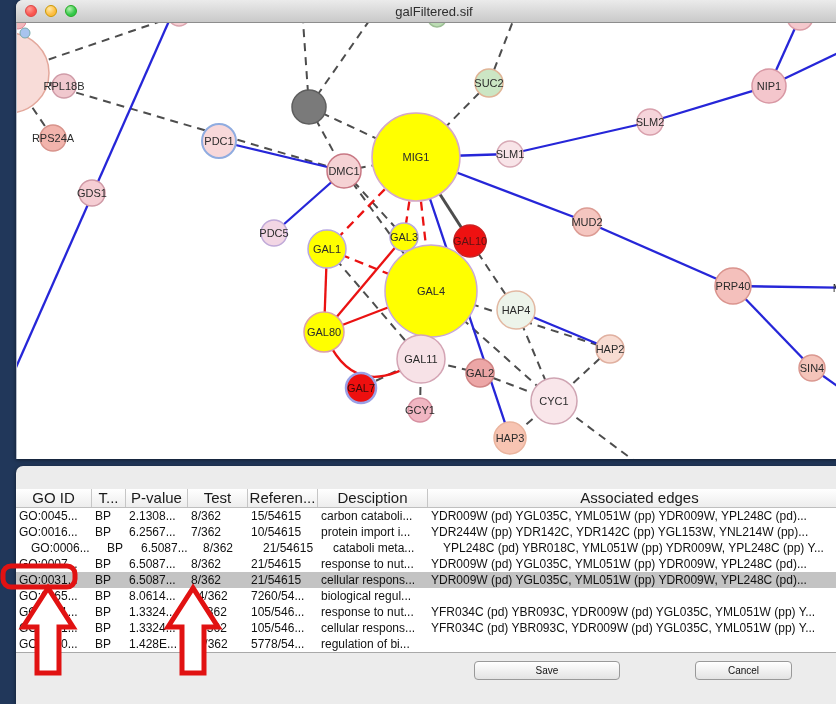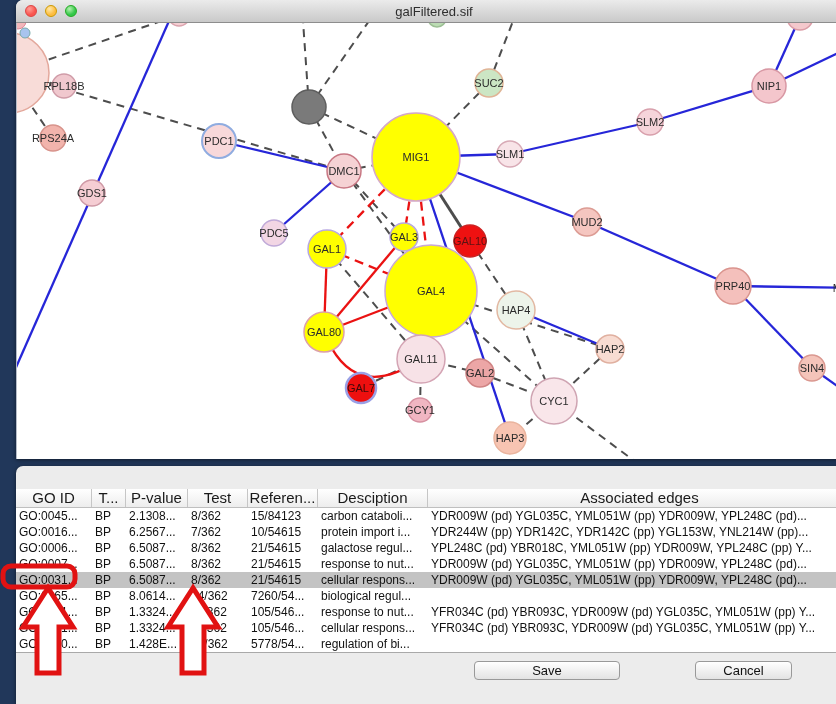--- a/index.html
+++ b/index.html
@@ -29,21 +29,21 @@
       border-right:1px solid #c6c6c6;box-sizing:border-box;overflow:hidden;white-space:nowrap;}
   .row{display:flex;height:16px;background:#fff;}
   .row.sel{background:#c3c3c3;}
   .c{font-size:12px;line-height:16px;color:#111;padding-left:3px;
      box-sizing:border-box;overflow:hidden;white-space:nowrap;}
   .sb{position:absolute;top:41px;right:0;width:15px;height:144px;background:#f7f7f7;
       border-left:1px solid #d8d8d8;box-sizing:border-box;}
   .thumb{position:absolute;top:2px;left:1px;width:11px;height:40px;border-radius:5.5px;
          background:linear-gradient(90deg,#d2d2d2,#9e9e9e);border:1px solid #949494;box-sizing:border-box;}
   .btn{position:absolute;height:19px;background:linear-gradient(#ffffff,#e3e3e3);
-       border:1px solid #999;border-radius:4px;font-size:13px;color:#111;
+       border:1px solid #999;border-radius:4px;font-size:10px;color:#111;
        text-align:center;line-height:17px;box-sizing:border-box;cursor:default;}
   #btn-save{left:458px;top:195px;width:146px;}
   #btn-cancel{left:679px;top:195px;width:97px;}
   #annotations{position:absolute;left:0;top:0;width:836px;height:704px;pointer-events:none;}
   text{font-family:"Liberation Sans",sans-serif;}
 </style>
 </head>
 <body>
 
 <div class="window" id="win-graph">
@@ -183,40 +183,40 @@
         <div class="hc" style="width: 70px;">Referen...</div>
         <div class="hc" style="width: 110px;">Desciption</div>
         <div class="hc" style="width: 424px;">Associated edges</div>
       </div>
     <div id="tbl-body">
         <div class="row">
           <div class="c" style="width: 76px;">GO:0045...</div>
           <div class="c" style="width: 34px;">BP</div>
           <div class="c" style="width: 62px;">2.1308...</div>
           <div class="c" style="width: 60px;">8/362</div>
-          <div class="c" style="width: 70px;">15/84123</div>
+          <div class="c" style="width: 70px;">15/54615</div>
           <div class="c" style="width: 110px;">carbon cataboli...</div>
           <div class="c" style="width: 408px;">YDR009W (pd) YGL035C, YML051W (pp) YDR009W, YPL248C (pd)...</div>
         </div>
         <div class="row">
           <div class="c" style="width: 76px;">GO:0016...</div>
           <div class="c" style="width: 34px;">BP</div>
           <div class="c" style="width: 62px;">6.2567...</div>
           <div class="c" style="width: 60px;">7/362</div>
           <div class="c" style="width: 70px;">10/54615</div>
           <div class="c" style="width: 110px;">protein import i...</div>
           <div class="c" style="width: 408px;">YDR244W (pp) YDR142C, YDR142C (pp) YGL153W, YNL214W (pp)...</div>
         </div>
         <div class="row">
-          <div class="c" style="width: 76px;">GO:0006...</div>
+          <div class="c" style="width: 76px; margin-left: 12px;">GO:0006...</div>
           <div class="c" style="width: 34px;">BP</div>
           <div class="c" style="width: 62px;">6.5087...</div>
           <div class="c" style="width: 60px;">8/362</div>
           <div class="c" style="width: 70px;">21/54615</div>
-          <div class="c" style="width: 110px;">galactose regul...</div>
+          <div class="c" style="width: 110px;">cataboli meta...</div>
           <div class="c" style="width: 408px;">YPL248C (pd) YBR018C, YML051W (pp) YDR009W, YPL248C (pp) Y...</div>
         </div>
         <div class="row">
           <div class="c" style="width: 76px;">GO:0007...</div>
           <div class="c" style="width: 34px;">BP</div>
           <div class="c" style="width: 62px;">6.5087...</div>
           <div class="c" style="width: 60px;">8/362</div>
           <div class="c" style="width: 70px;">21/54615</div>
           <div class="c" style="width: 110px;">response to nut...</div>
           <div class="c" style="width: 408px;">YDR009W (pd) YGL035C, YML051W (pp) YDR009W, YPL248C (pd)...</div>

